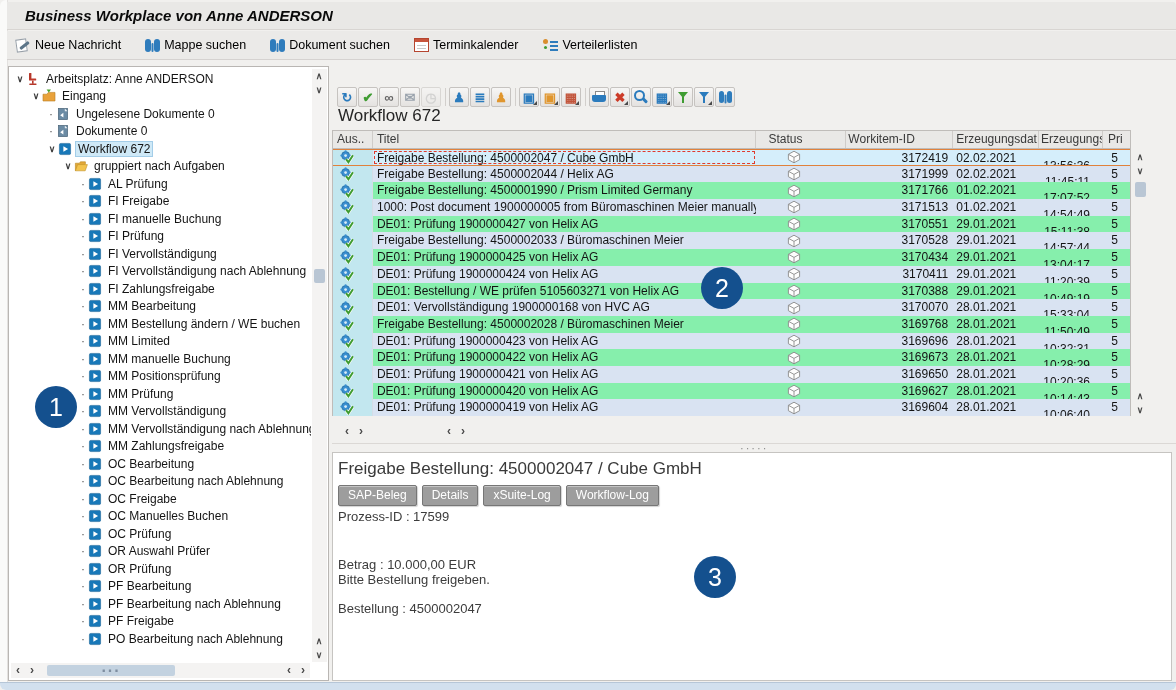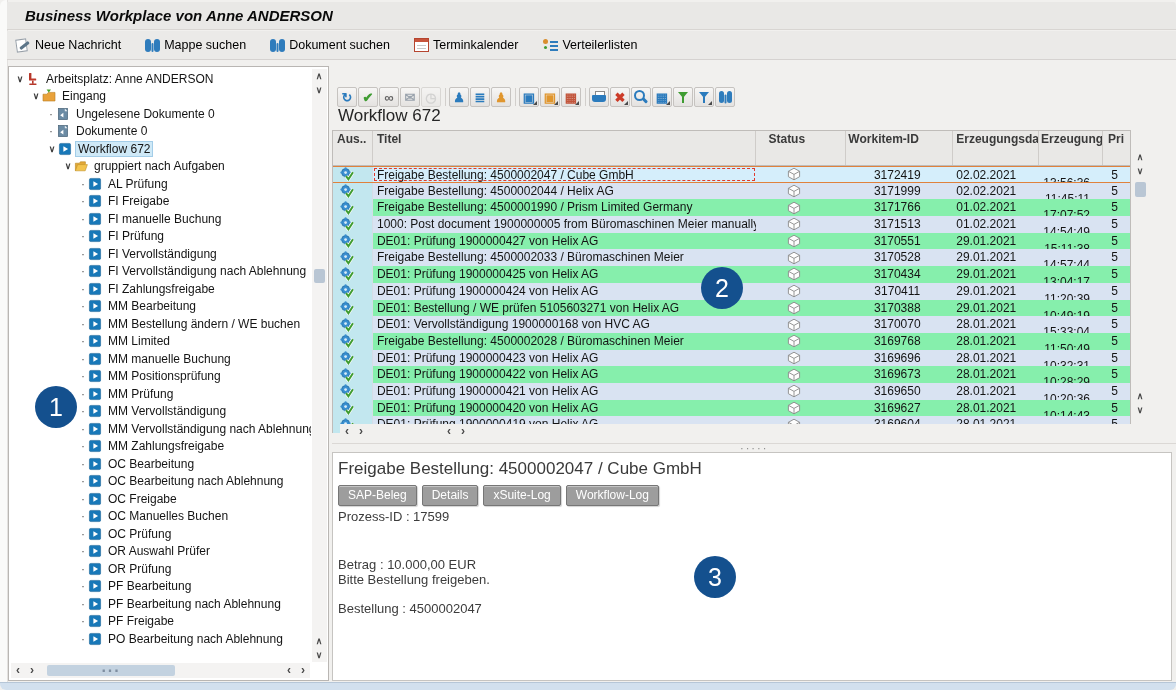--- a/index.html
+++ b/index.html
@@ -77,33 +77,33 @@
   .alv-toolbar{position:absolute;left:337px;top:86px;height:22px;display:flex;align-items:center;}
   .alv-btn{position:relative;width:20px;height:20px;margin-right:1px;background:linear-gradient(#f7f6f5,#e4e2e0);
     border:1px solid #c6c3c0;border-radius:2px;box-sizing:border-box;display:flex;align-items:center;justify-content:center;cursor:default;}
   .alv-btn .g{font-size:13px;line-height:13px;font-weight:bold;}
   .alv-btn.dd::after{content:"";position:absolute;right:1px;bottom:1px;width:0;height:0;
     border-left:4px solid transparent;border-bottom:4px solid #4a4a4a;}
   .tsep{width:1px;height:18px;background:#d2cfcc;margin:0 3px;}
   .wf-title{position:absolute;left:338px;top:106px;font-size:17px;color:#262626;}
 
   .grid{position:absolute;left:332px;top:130px;width:799px;box-sizing:border-box;}
-  .ghead{display:flex;height:36px;background:#e9e8e6;border:1px solid #bfbcb9;box-sizing:border-box;font-weight:bold;}
+  .ghead{display:flex;height:19px;background:#e9e8e6;border:1px solid #bfbcb9;box-sizing:border-box;}
   .hc{font-size:12px;color:#3a3a3a;line-height:17px;white-space:nowrap;overflow:hidden;
     border-right:1px solid #cfccc9;box-sizing:border-box;padding-left:4px;}
   .gbody{border-left:1px solid #bfbcb9;border-right:1px solid #bfbcb9;box-sizing:border-box;}
   .trow{display:flex;height:16.7px;font-size:12px;line-height:16.5px;background:#86efac;box-sizing:border-box;white-space:nowrap;cursor:default;}
   .trow.alt{background:#d9e3f2;}
   .trow.sel{background:#d5eefb;border-top:1px solid #e0813c;border-bottom:1px solid #e0813c;}
   .tc{box-sizing:border-box;overflow:hidden;color:#141414;}
   .c-aus{width:40px;background:#c2e7ef;border-right:1px solid #d4dde6;display:flex;align-items:center;padding-left:7px;}
   .c-titel{width:384px;padding-left:4px;}
   .trow.sel .c-titel{outline:1.5px dashed #e03b2e;outline-offset:-2px;}
   .c-status{width:90px;display:flex;align-items:center;padding-left:31px;}
-  .c-id{width:107px;text-align:center;padding-right:5px;}
+  .c-id{width:107px;text-align:right;padding-right:5px;}
   .c-date{width:86px;padding-left:3px;}
   .c-time{width:64px;text-align:right;padding-right:13px;margin-top:8px;}
   .c-pri{width:27px;text-align:right;padding-right:12px;}
   .h-aus{width:40px;} .h-titel{width:384px;} .h-status{width:90px;padding-left:12px;}
   .h-id{width:107px;padding-left:2px;} .h-date{width:86px;padding-left:3px;}
   .h-time{width:64px;padding-left:2px;} .h-pri{width:27px;padding-left:5px;border-right:none;}
 
   .grid-vscroll{position:absolute;left:1133px;top:150px;width:15px;height:267px;background:#f1f0ee;}
   .grid-vscroll .thumb{width:11px;height:15px;margin:4px auto 0;background:#b9c6d4;border-radius:2px;}
   .grid-vscroll .vspacer{position:absolute;bottom:0;left:0;}

